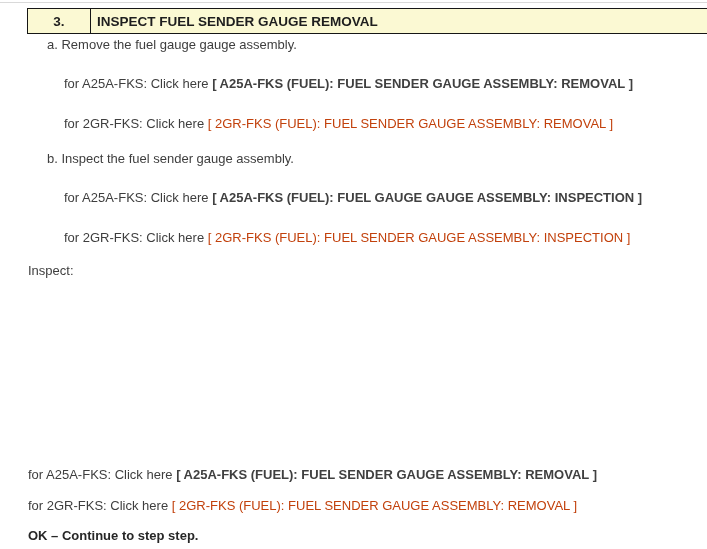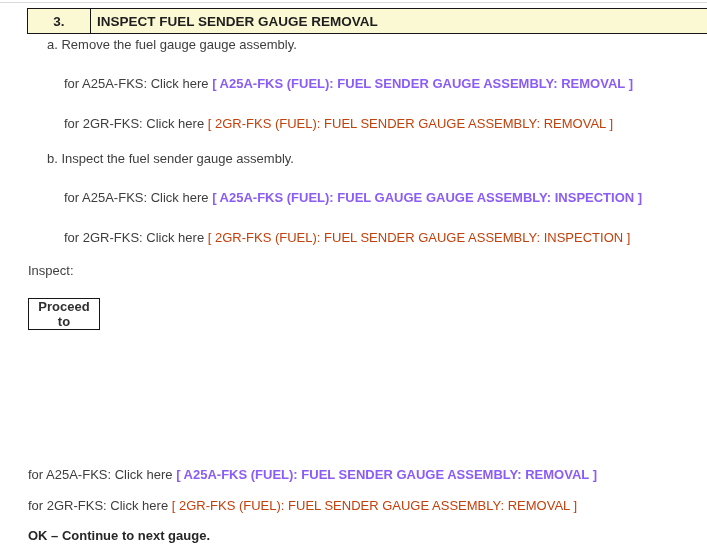--- a/index.html
+++ b/index.html
@@ -19,21 +19,21 @@
     width:62px; flex:0 0 62px; display:flex; align-items:center; justify-content:center;
     border-left:1.5px solid #161616; border-right:1.5px solid #161616; font-size:13.5px;
   }
   .step-title { display:flex; align-items:center; padding-left:6px; font-size:13.5px; }
 
   .line { position:absolute; white-space:nowrap; line-height:16px; }
   .substep { left:47px; }
   .proc-link-line { left:64px; }
   .out-line { left:28px; }
   .bold-heading { font-weight:bold; color:#272727; }
-  .link-blue { font-weight:bold; color:#8b5cf6; cursor:pointer;margin-top:44px; }
+  .link-blue { font-weight:bold; color:#404040; cursor:pointer;margin-top:44px; }
   .link-black { font-weight:normal; color:#c2410c; cursor:pointer; }
 
   table.result-table {
     position:absolute; left:28px; top:298px;
     border-collapse:collapse; color:#303030; font-size:13px;
   }
   table.result-table th, table.result-table td {
     border:1.5px solid #161616; width:66px; text-align:center; padding:0 2px;
   }
   table.result-table th { height:21px; font-weight:bold; }
@@ -68,30 +68,27 @@
   </div>
 
   <div class="line proc-link-line" style="top:230px">
     <span>for 2GR-FKS: Click here </span><span class="link-black">[ 2GR-FKS (FUEL): FUEL SENDER GAUGE ASSEMBLY: INSPECTION ]</span>
   </div>
 
   <div class="line out-line" style="top:263px">Inspect:</div>
 
   <table class="result-table">
     <tbody>
-        <tr>
-      <th>Proceed to</th>
-    </tr>
   </tbody>
     </table>
 
 
   <div class="line out-line" style="top:467px">
     <span>for A25A-FKS: Click here </span><span class="link-blue">[ A25A-FKS (FUEL): FUEL SENDER GAUGE ASSEMBLY: REMOVAL ]</span>
   </div>
 
   <div class="line out-line" style="top:498px">
     <span>for 2GR-FKS: Click here </span><span class="link-black">[ 2GR-FKS (FUEL): FUEL SENDER GAUGE ASSEMBLY: REMOVAL ]</span>
   </div>
 
-  <div class="line out-line bold-heading" style="top:528px">OK – Continue to next gauge.</div>
+  <div class="line out-line bold-heading" style="top:528px">OK – Continue to step step.</div>
 
 </div>
 
 </body></html>

